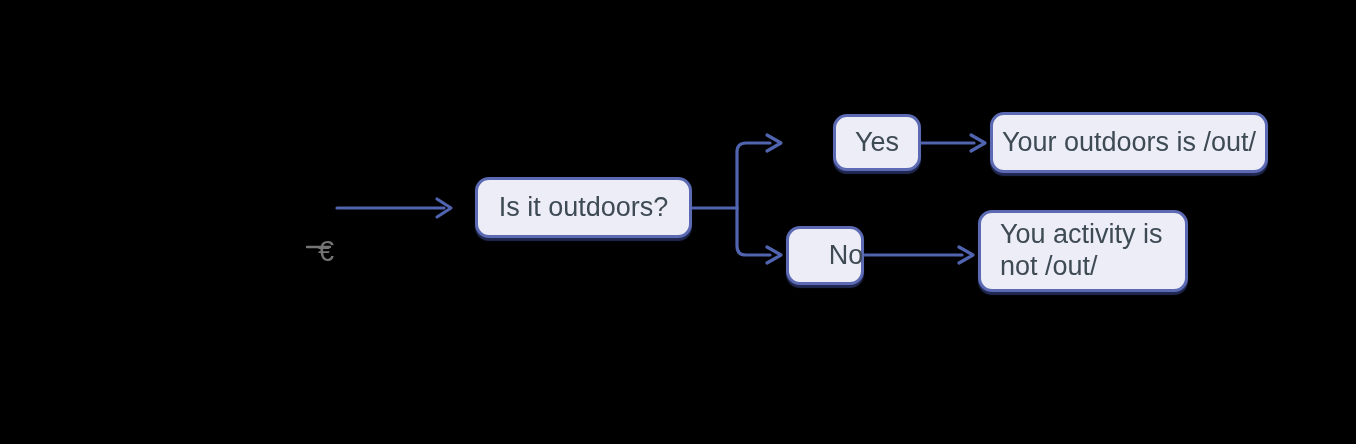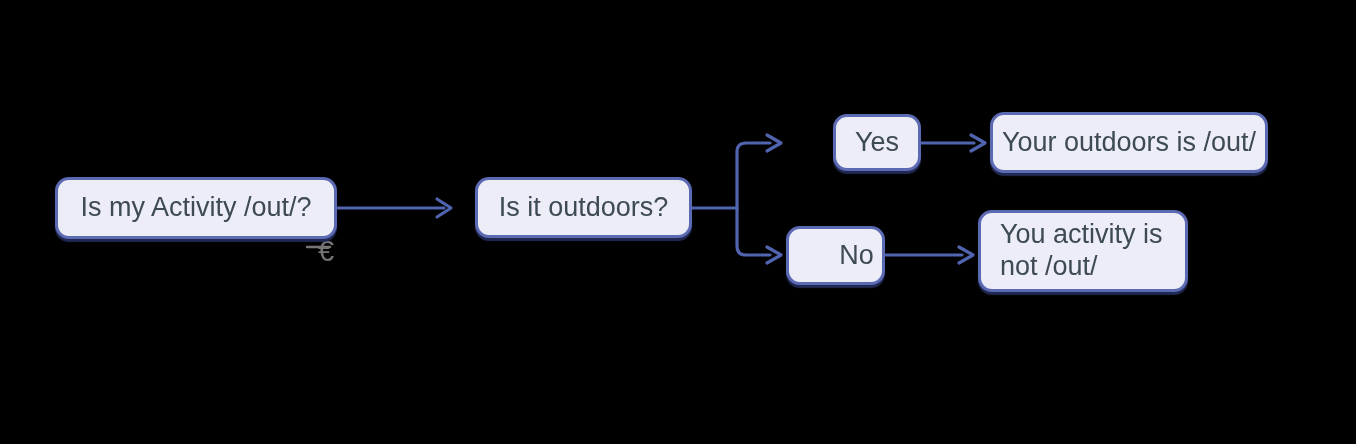--- a/index.html
+++ b/index.html
@@ -63,21 +63,21 @@
     display: flex;
     align-items: center;
     justify-content: center;
     text-align: center;
     box-shadow: 0 2.5px 1px rgba(44, 55, 110, 0.75);
     cursor: default;
   }
   #node-start          { left: 55px;  top: 177px; width: 282px; height: 62px; }
   #node-question       { left: 475px; top: 177px; width: 217px; height: 61px; }
   #node-yes            { left: 786px; top: 114px; width: 88px;  height: 57px; margin-left: 47px; }
-  #node-no             { left: 786px; top: 226px; width: 99px;  height: 59px; padding-left: 42px; }
+  #node-no             { left: 786px; top: 226px; width: 78px;  height: 59px; padding-left: 42px; }
   #node-result-out     { left: 990px; top: 112px; width: 278px; height: 61px; }
   #node-result-not-out {
     left: 978px; top: 210px; width: 210px; height: 82px;
     justify-content: flex-start;
     text-align: left;
     padding: 0 4px 0 19px;
   }
   .node-label { display: inline-block; }
 </style>
 </head>
@@ -101,23 +101,20 @@
     <path class="edge" d="M874 143 H974"></path>
     <path class="arrowhead" d="M971 135 L985 143 L971 151"></path>
 
     <path class="edge" d="M864 255 H962"></path>
     <path class="arrowhead" d="M959 247 L973 255 L959 263"></path>
 
     <line class="artifact-line" x1="307" y1="247" x2="330" y2="247"></line>
     <text class="artifact-text" x="318" y="261">€</text>
   </svg>
 
-  <div class="node" id="node-start">
-    <span class="node-label">Is my Activity /out/?</span>
-  </div>
 
   <div class="node" id="node-question">
     <span class="node-label">Is it outdoors?</span>
   </div>
 
   <div class="node" id="node-yes">
     <span class="node-label">Yes</span>
   </div>
 
   <div class="node" id="node-no">

